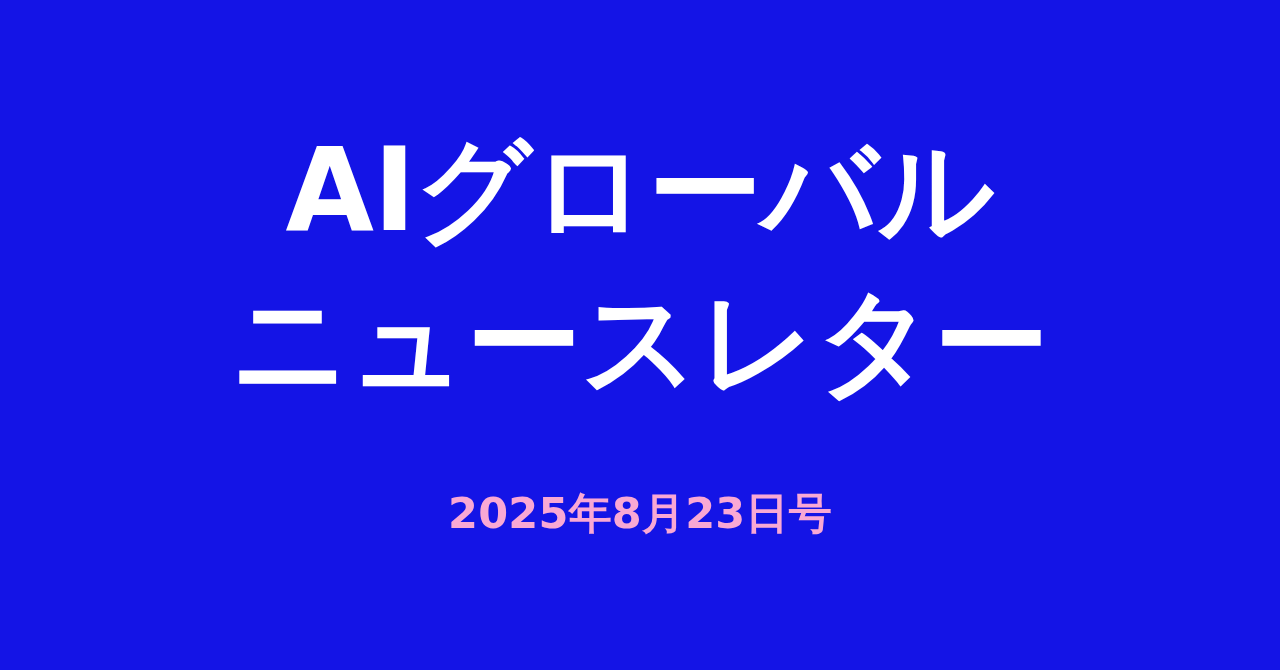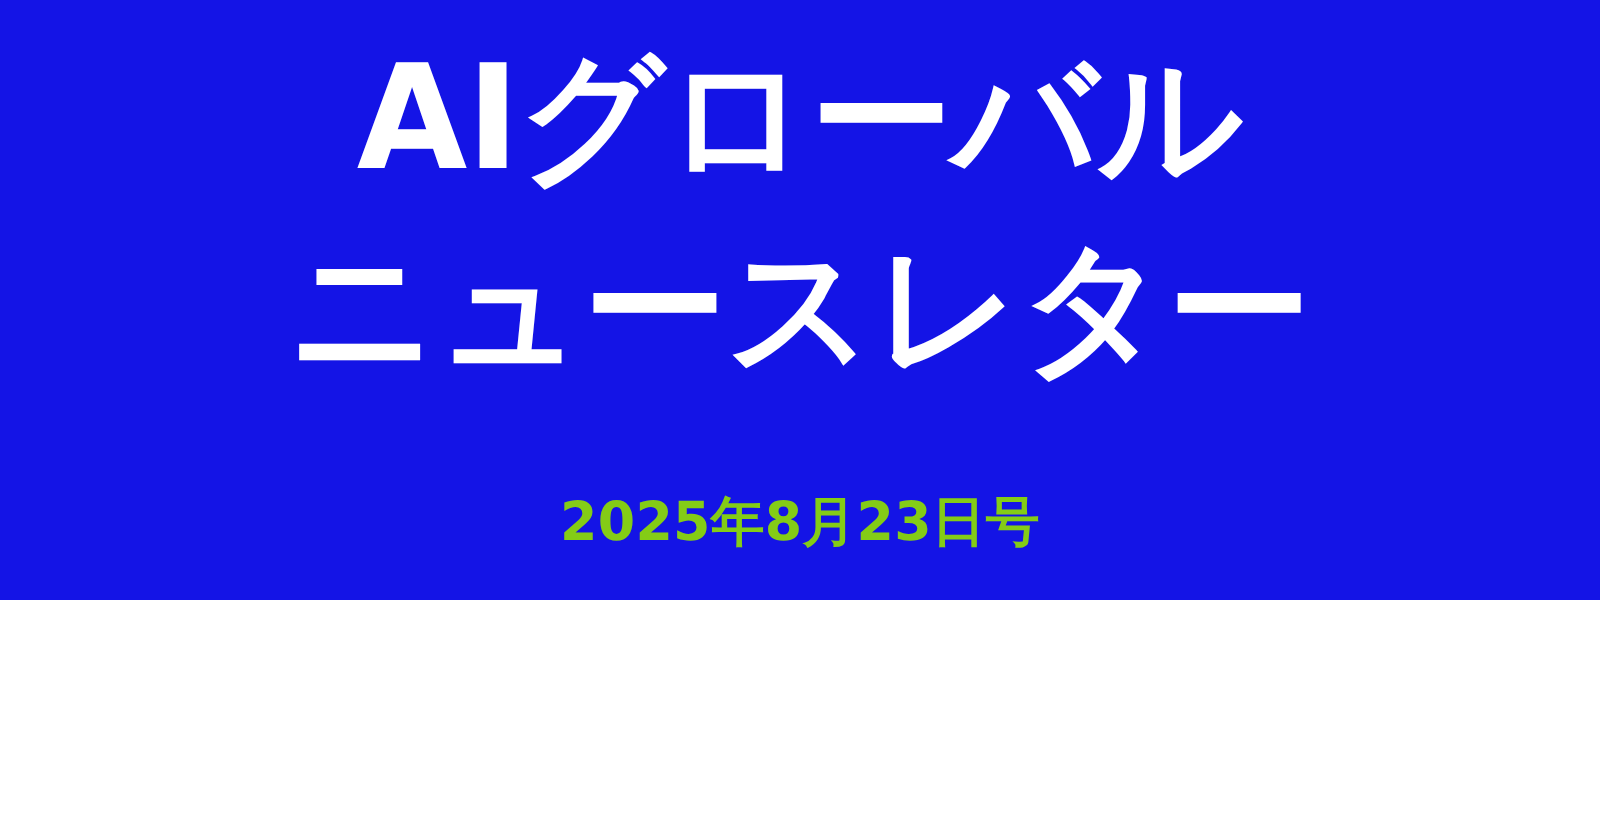--- a/index.html
+++ b/index.html
@@ -11,21 +11,21 @@
   body {
     width: 1280px;
     height: 670px;
     overflow: hidden;
     font-family: "Liberation Sans", "DejaVu Sans", sans-serif;
   }
 
   #hero-card {
     position: relative;
     width: 1280px;
-    height: 480px;
+    height: 670px;
     box-sizing: border-box;
     background: #1414e6;
     display: flex;
     flex-direction: column;
     align-items: center;
     justify-content: center;
   }
 
   
   #title-block {
@@ -59,21 +59,21 @@
   #title-line-2 {
     font-size: 116px;
     
     transform: scaleX(0.995);
     transform-origin: center center;
   }
 
   
   #issue-date {
     margin-top: 92px;
-    color: #84cc16;
+    color: #f9a8d4;
     font-size: 43px;
     font-weight: 700;
     font-family: "DejaVu Sans", "Liberation Sans", sans-serif;
     letter-spacing: 0.005em;
     line-height: 1.0;
     text-align: center;
     white-space: nowrap;
   }
 </style>
 </head>

